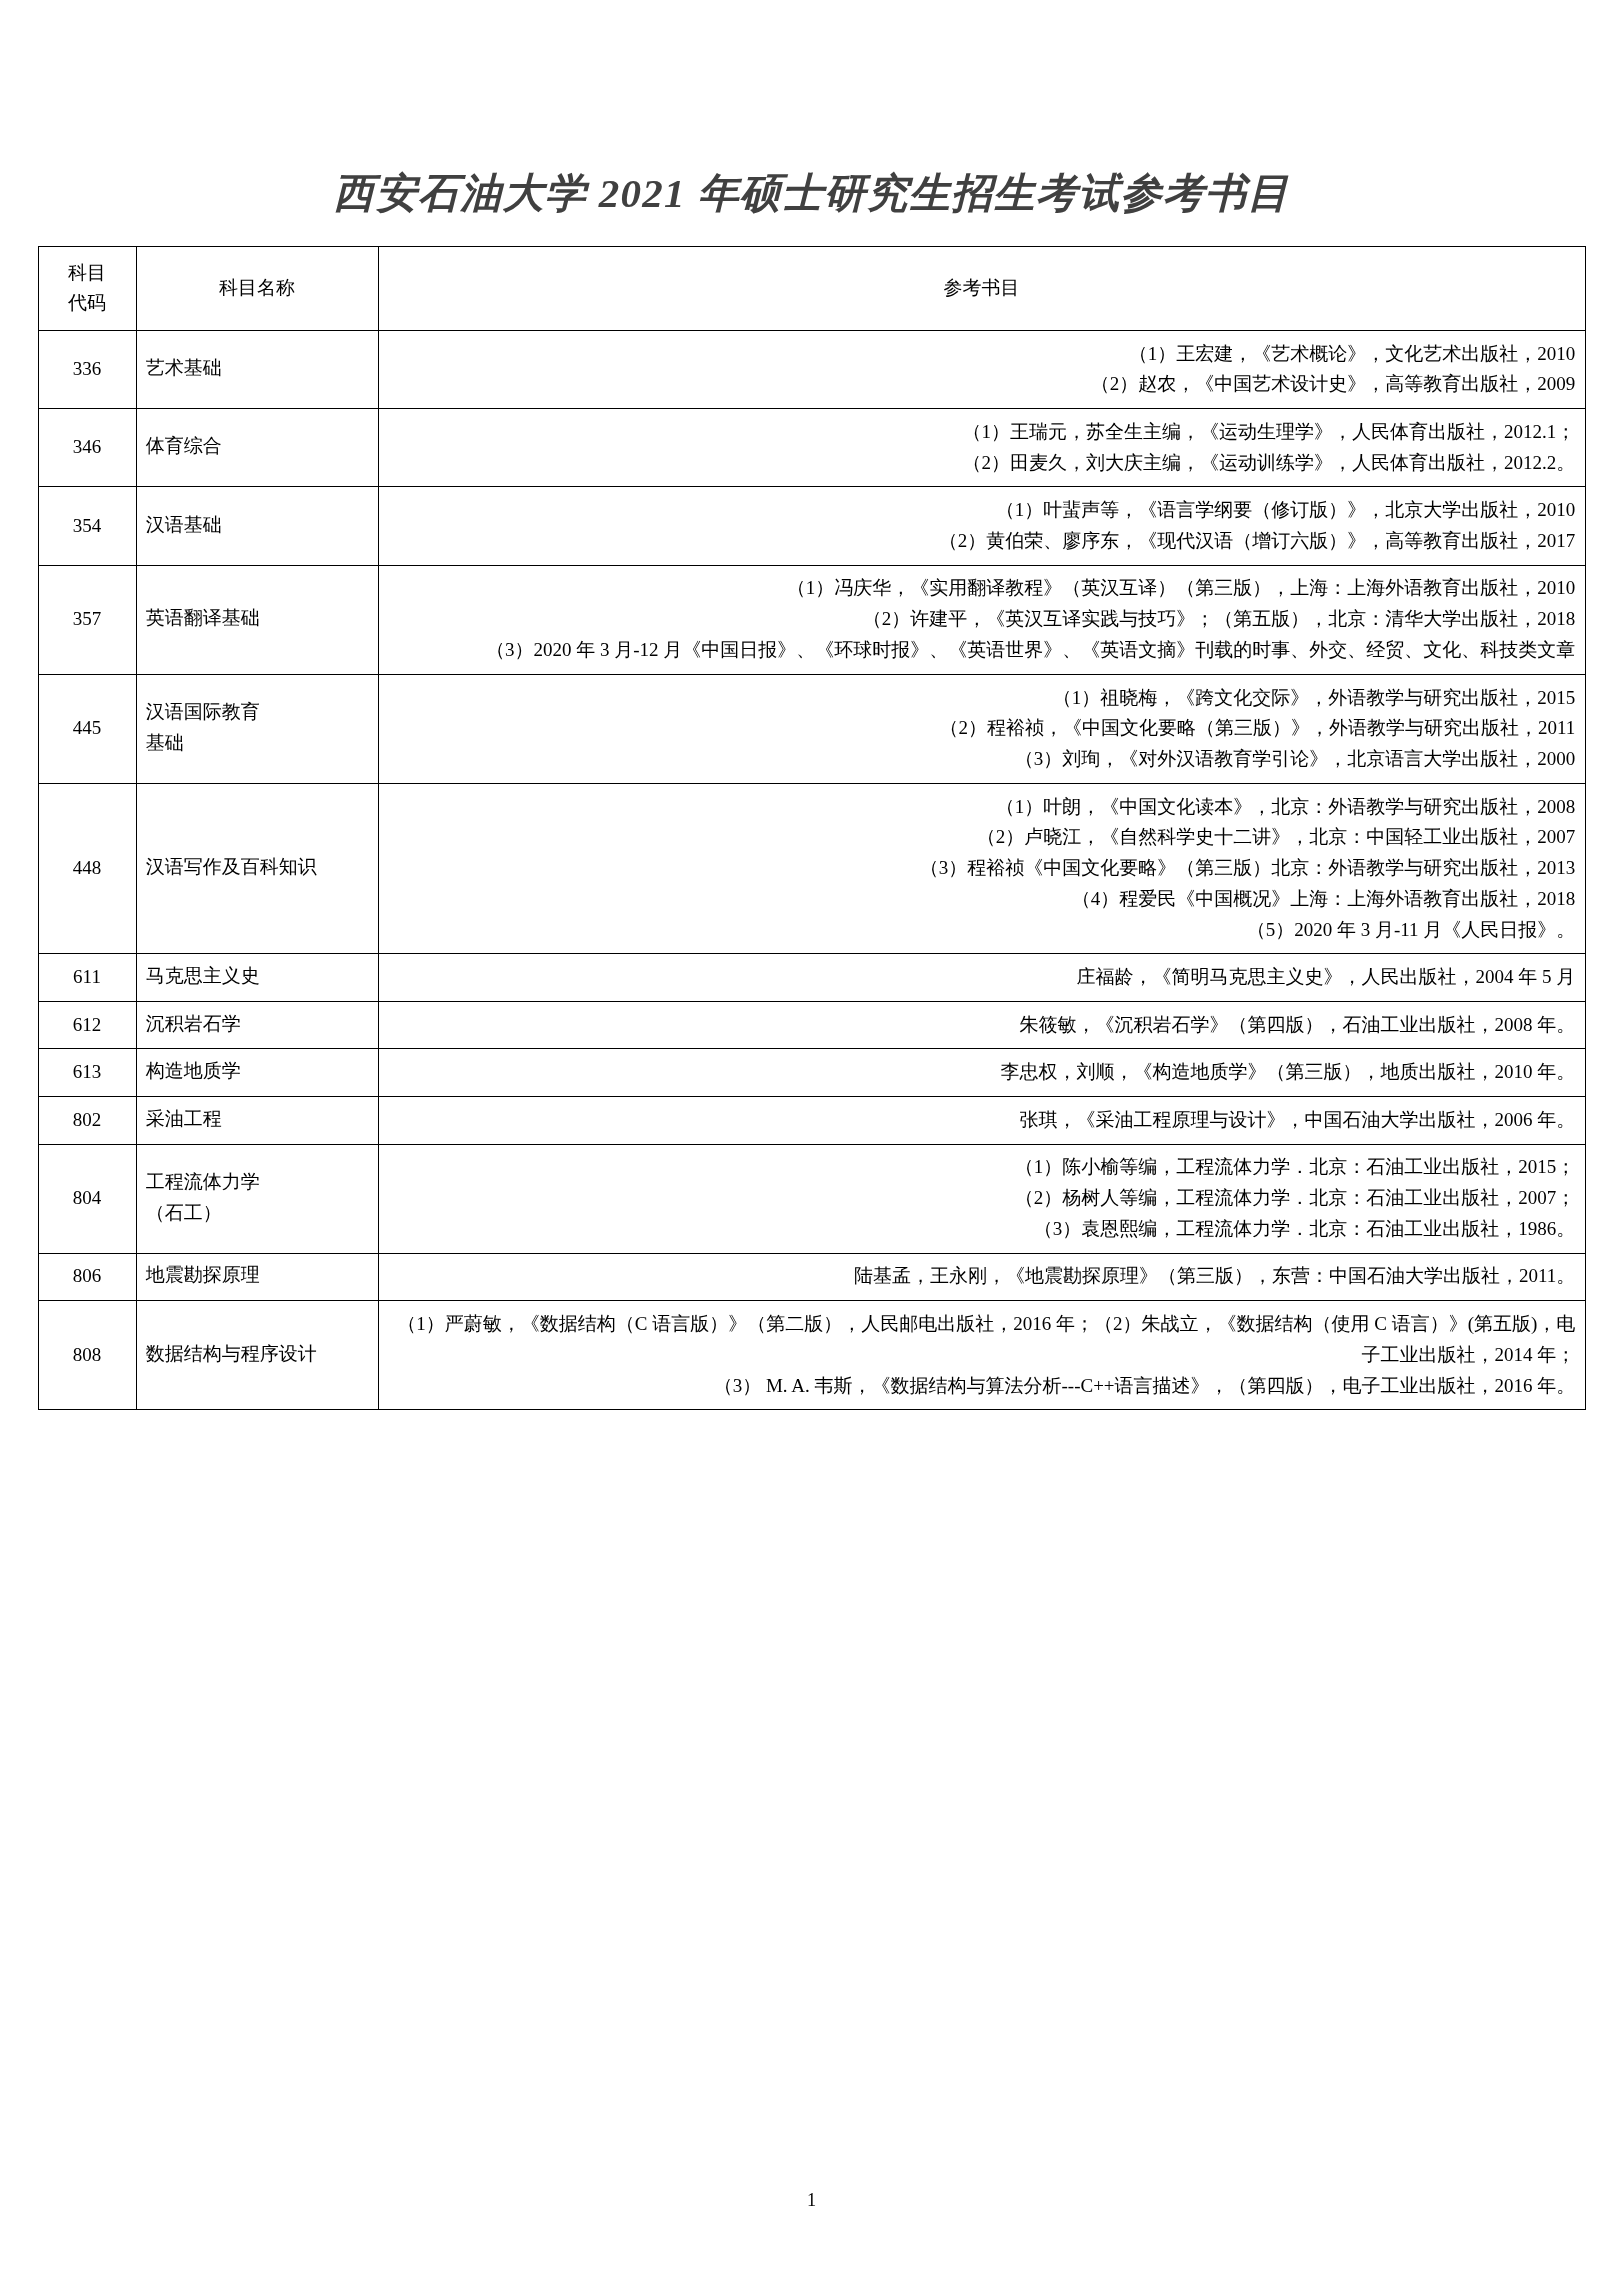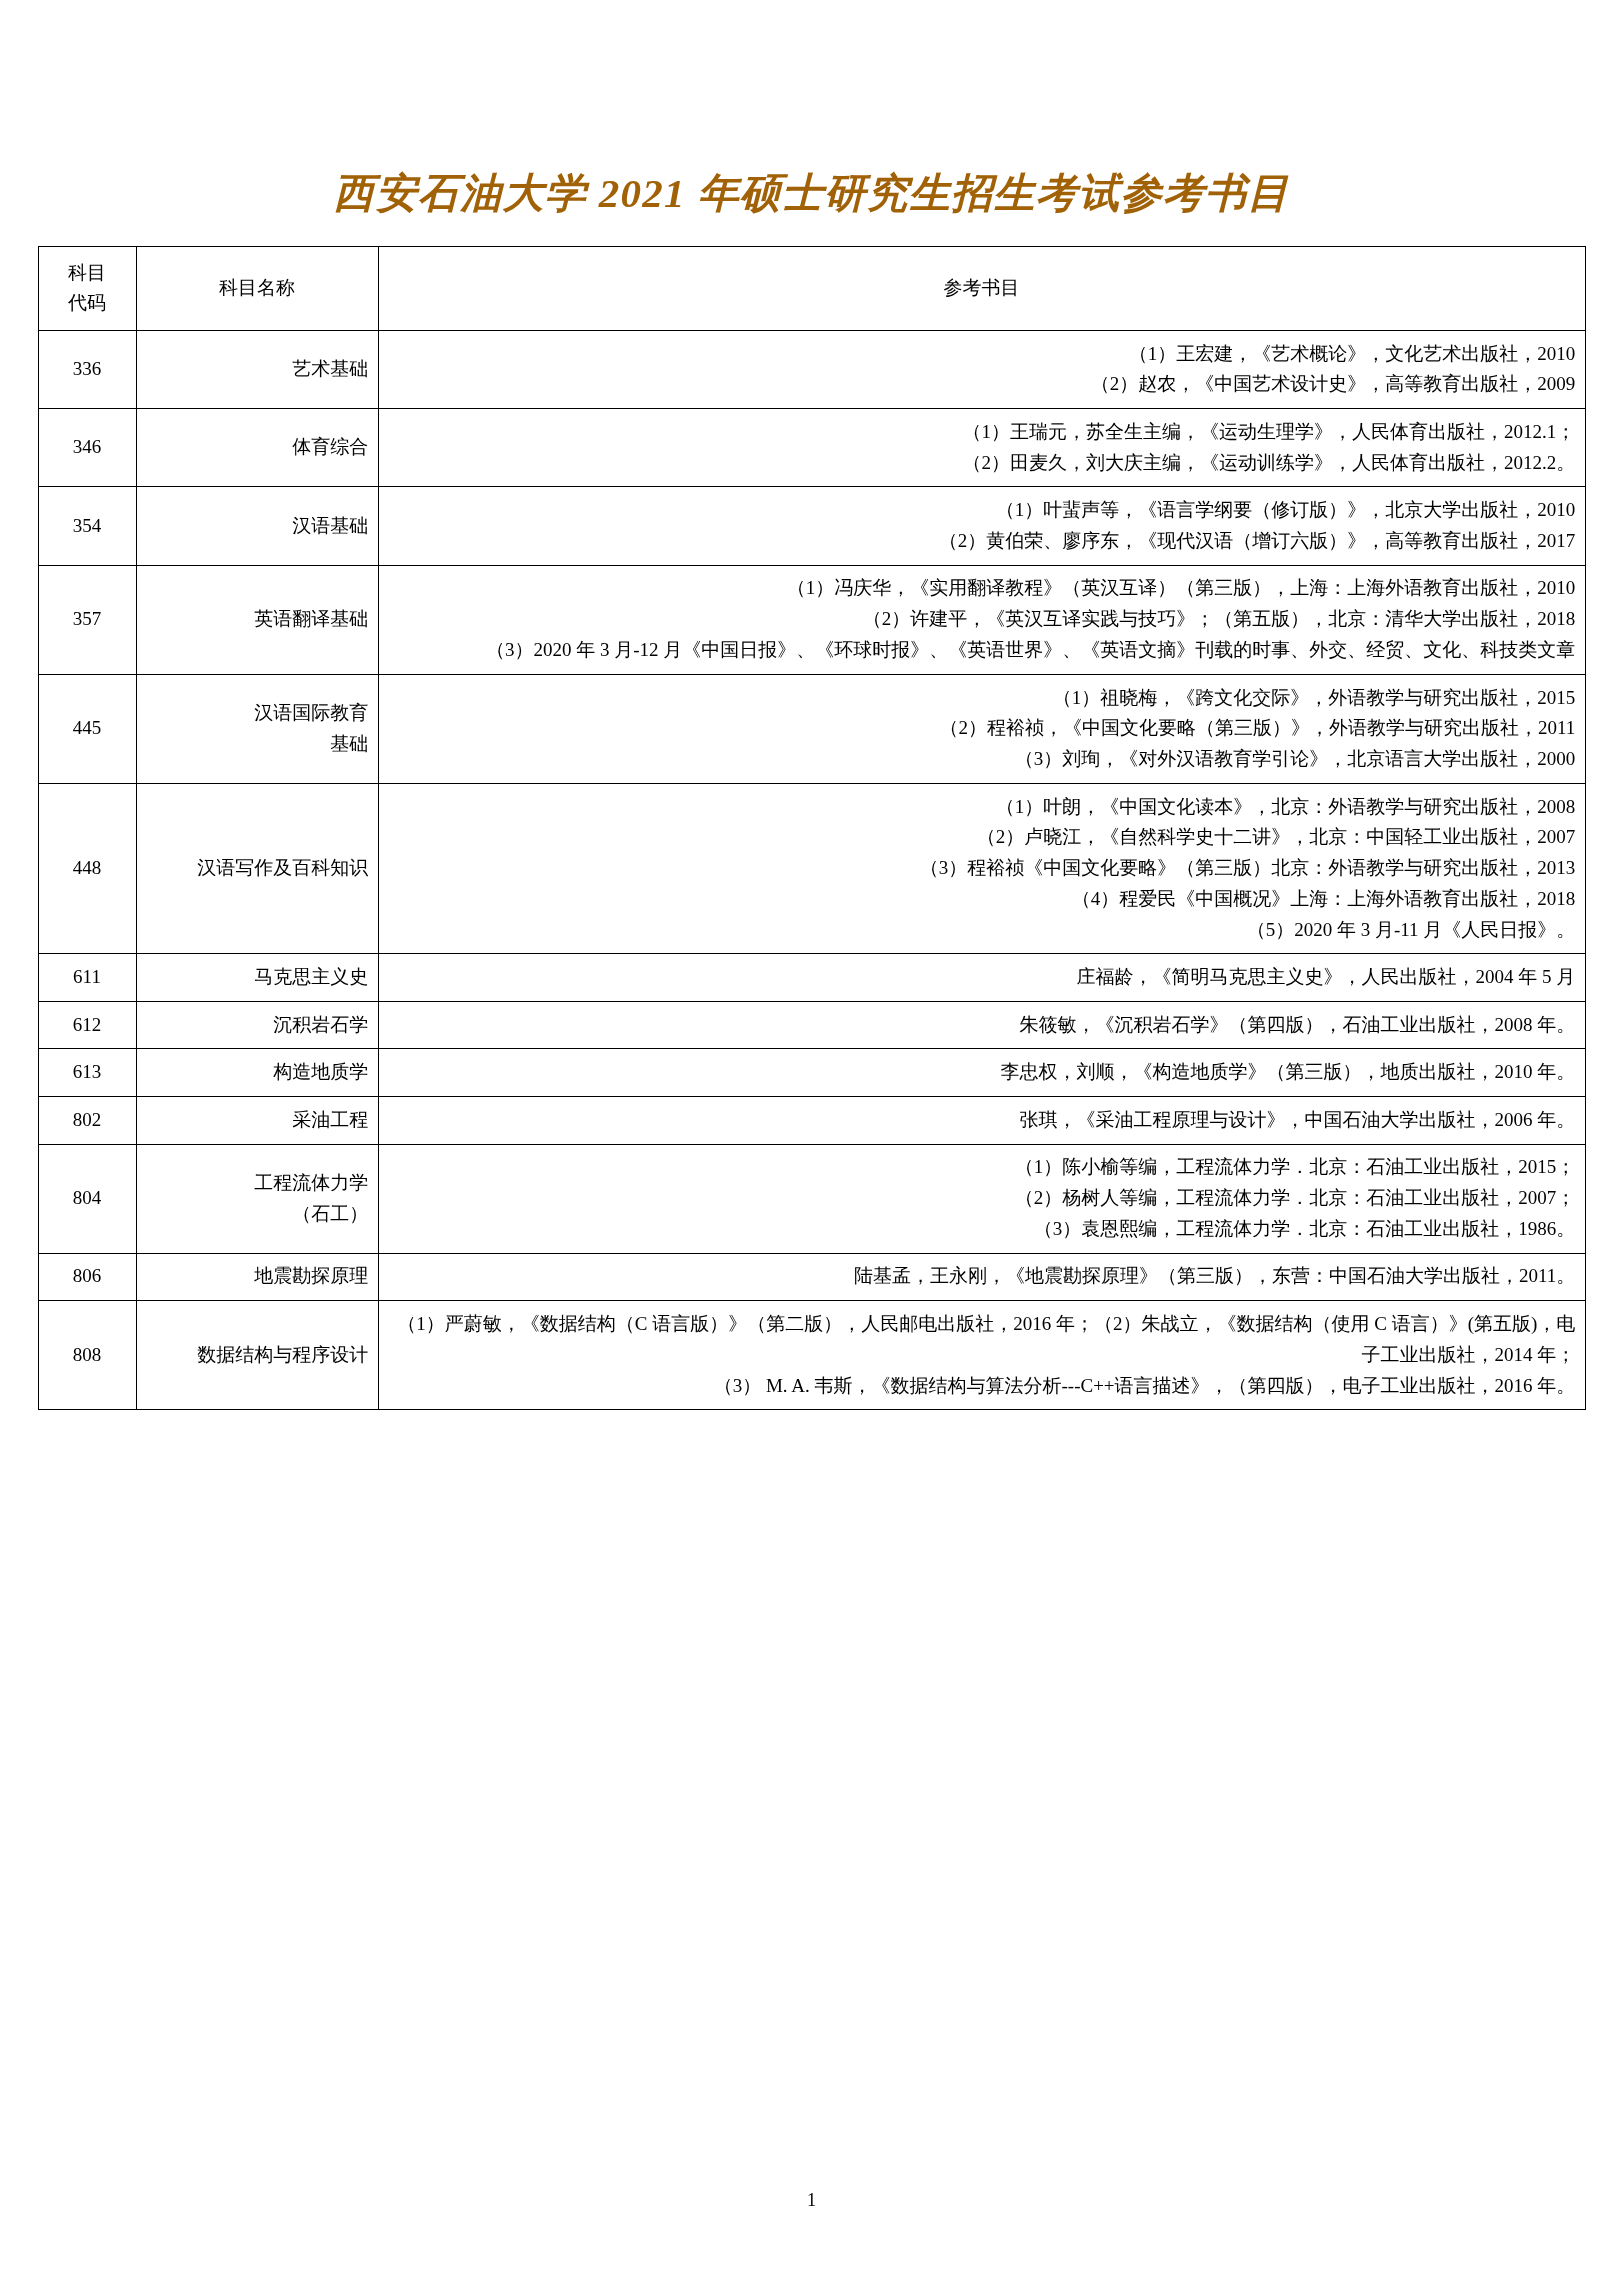--- a/index.html
+++ b/index.html
@@ -19,21 +19,21 @@
     height: 2295px;
     box-sizing: border-box;
     padding: 0;
   }
   .doc-title {
     text-align: center;
     font-family: "Liberation Serif", "DejaVu Serif", serif;
     font-size: 41px;
     font-weight: bold;
     font-style: italic;
-    color: #a16207;
+    color: #404040;
     letter-spacing: 1.3px;
     padding-top: 171px;
     padding-bottom: 0;
     line-height: 1.1;
   }
   .table-wrap {
     margin: 30px auto 0 auto;
     width: 1548px;
   }
   table.ref {
@@ -58,21 +58,22 @@
     padding: 10.5px 6.5px;
   }
   th.code-head {
     line-height: 1.35;
   }
   td.code {
     text-align: center;
     font-family: "Liberation Serif", "DejaVu Serif", serif;
   }
   td.subject {
-    text-align: right;
+    text-align: left;
+    font-family: Liberation Mono, monospace;
   }
   td.books {
     text-align: right;
     padding-left: 13px;
     padding-right: 10.5px;
   }
   td.books .line {
     display: block;
     white-space: normal;
   }

